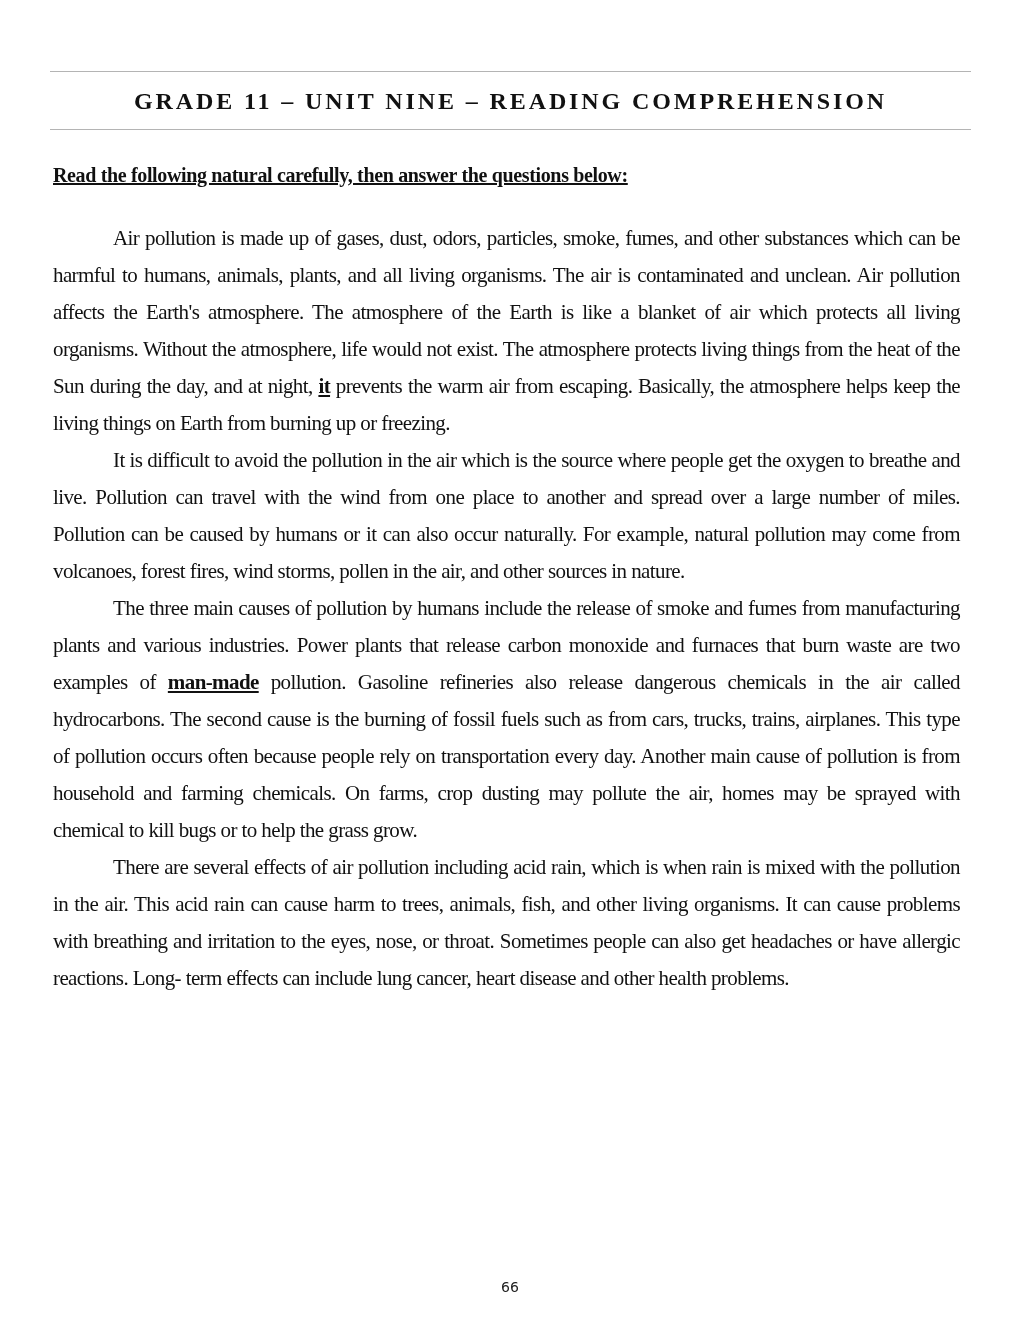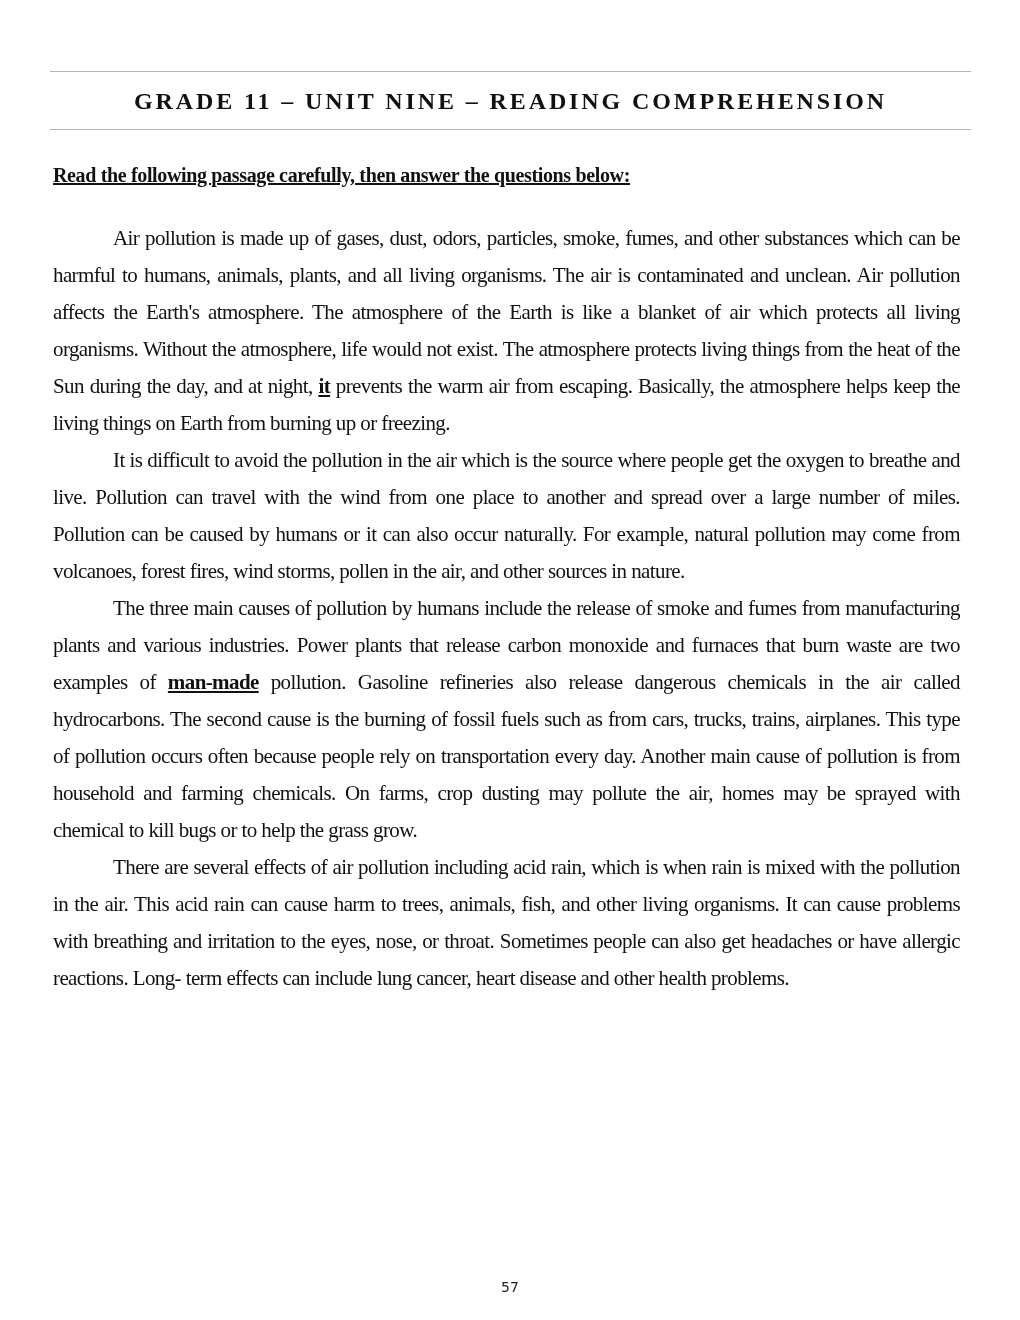--- a/index.html
+++ b/index.html
@@ -31,23 +31,23 @@
   }
 </style>
 </head>
 <body>
 
 <div class="page">
   <div class="rule top"></div>
   <div class="title">GRADE 11 – UNIT NINE – READING COMPREHENSION</div>
   <div class="rule bottom"></div>
 
-  <div class="instruction">Read the following passage carefully, then answer the questions below:</div>
+  <div class="instruction">Read the following natural carefully, then answer the questions below:</div>
 
   <div class="body">
     <p class="para"><span>Air pollution is made up of gases, dust, odors, particles, smoke, fumes, and other substances which can be harmful to humans, animals, plants, and all living organisms. The air is contaminated and unclean. Air pollution affects the Earth's atmosphere. The atmosphere of the Earth is like a blanket of air which protects all living organisms. Without the atmosphere, life would not exist. The atmosphere protects living things from  the heat of the Sun during the day, and at night, </span><span class="hl">it</span><span> prevents the warm air from escaping. Basically, the atmosphere helps keep the living things on Earth from burning up or freezing.</span></p>
     <p class="para">It is difficult to avoid the pollution in the air which is the source where people get the oxygen to breathe and live. Pollution can travel with the wind from one place to another and spread over a large number of miles. Pollution can be caused by humans or it  can also occur naturally. For example, natural pollution may come from volcanoes, forest  fires, wind storms, pollen in the air, and other sources in nature.</p>
     <p class="para"><span>The three main causes of pollution by humans include the release of smoke and fumes from manufacturing plants and various industries. Power plants that release  carbon  monoxide and furnaces that burn waste are two examples of </span><span class="hl">man-made</span><span> pollution. Gasoline refineries also release dangerous chemicals in the air called hydrocarbons. The second cause is the burning of fossil fuels such as from cars, trucks, trains, airplanes. This type of pollution occurs often because people rely on transportation every day. Another main cause of pollution is from household and farming chemicals. On farms, crop dusting  may pollute the air, homes may be sprayed with chemical to kill bugs or to help the grass  grow.</span></p>
     <p class="para">There are several effects of air pollution including acid rain, which is when rain is  mixed with the pollution in the air. This acid rain can cause harm to trees, animals, fish,  and other living organisms. It can cause problems with breathing and irritation to the eyes, nose, or throat. Sometimes people can also get headaches or have allergic reactions. Long- term effects can include lung cancer, heart disease and other health problems.</p>
   </div>
 
-  <div class="page-number">57</div>
+  <div class="page-number">66</div>
 </div>
 
 </body></html>

